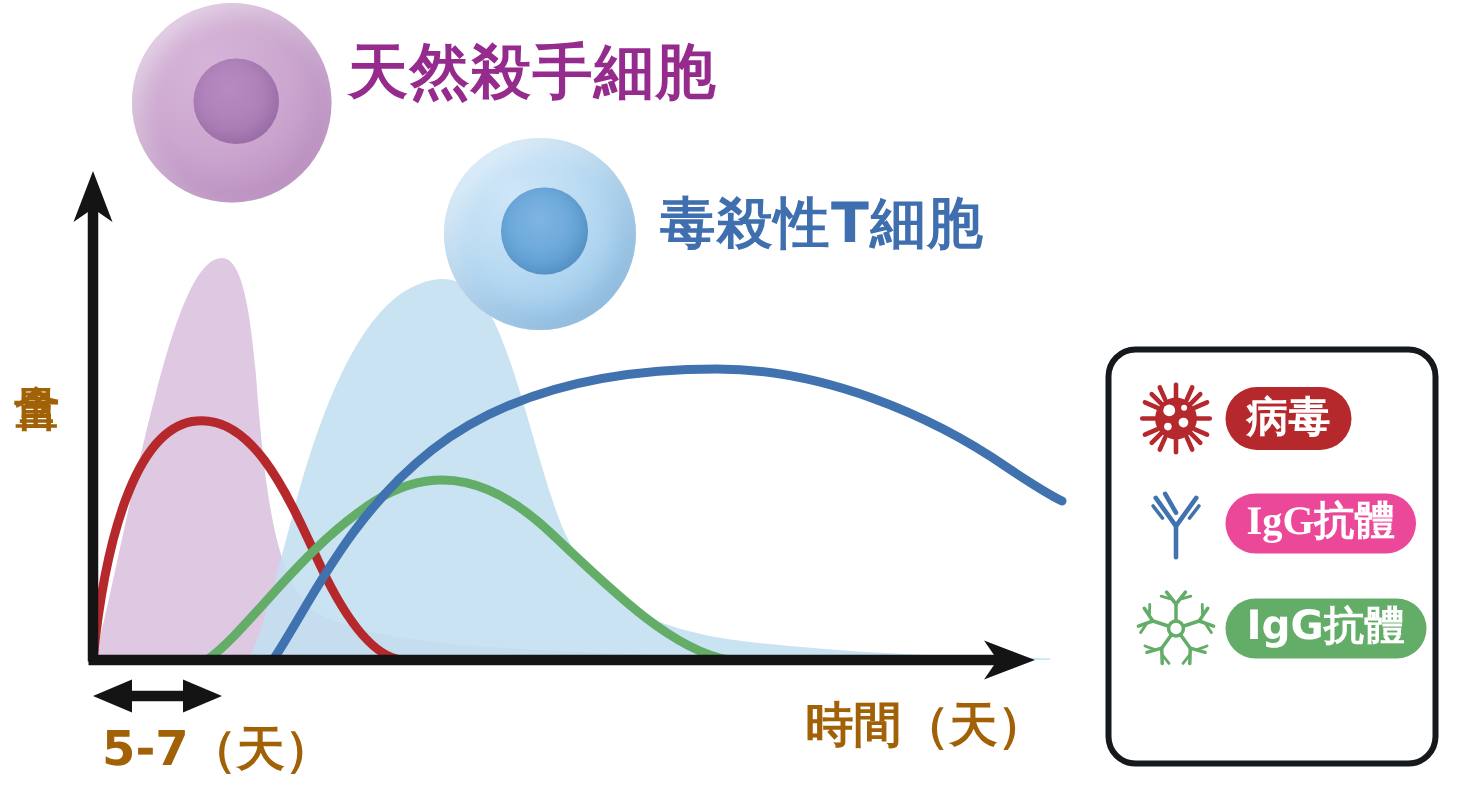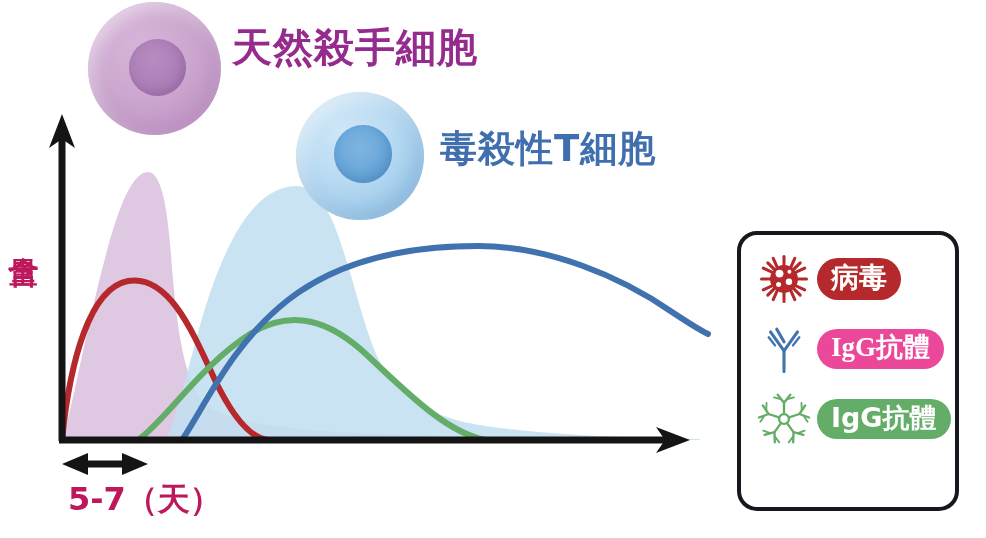--- a/index.html
+++ b/index.html
@@ -67,21 +67,21 @@
   }
   .label-t {
     left: 440px; top: 124px;
     font-size: 37px;
     color: #3f6fae;
   }
 
   .axis-label {
     position: absolute;
     font-weight: bold;
-    color: #be185d;
+    color: #a16207;
     white-space: nowrap;
   }
   .y-axis-label {
     left: 8px; top: 232px;
     font-size: 30px;
     writing-mode: vertical-rl;
     text-orientation: upright;
     line-height: 1.05;
     letter-spacing: 2px;
   }
@@ -190,20 +190,21 @@
   </div>
 
   <div class="cell t-cell">
     <div class="t-nucleus"></div>
   </div>
 
   <div class="cell-label label-nk">天然殺手細胞</div>
   <div class="cell-label label-t">毒殺性T細胞</div>
 
   <div class="axis-label y-axis-label">含量</div>
+  <div class="axis-label x-axis-label">時間（天）</div>
   <div class="axis-label duration-label">5-7（天）</div>
 
   <div class="legend-box">
 
     <div class="legend-row legend-row-0">
       <svg class="legend-icon" viewBox="0 0 60 60">
         <g stroke="#b5282b" stroke-width="3.4" stroke-linecap="round">
           <line x1="30" y1="5" x2="30" y2="15"></line>
           <line x1="30" y1="45" x2="30" y2="55"></line>
           <line x1="5" y1="30" x2="15" y2="30"></line>

